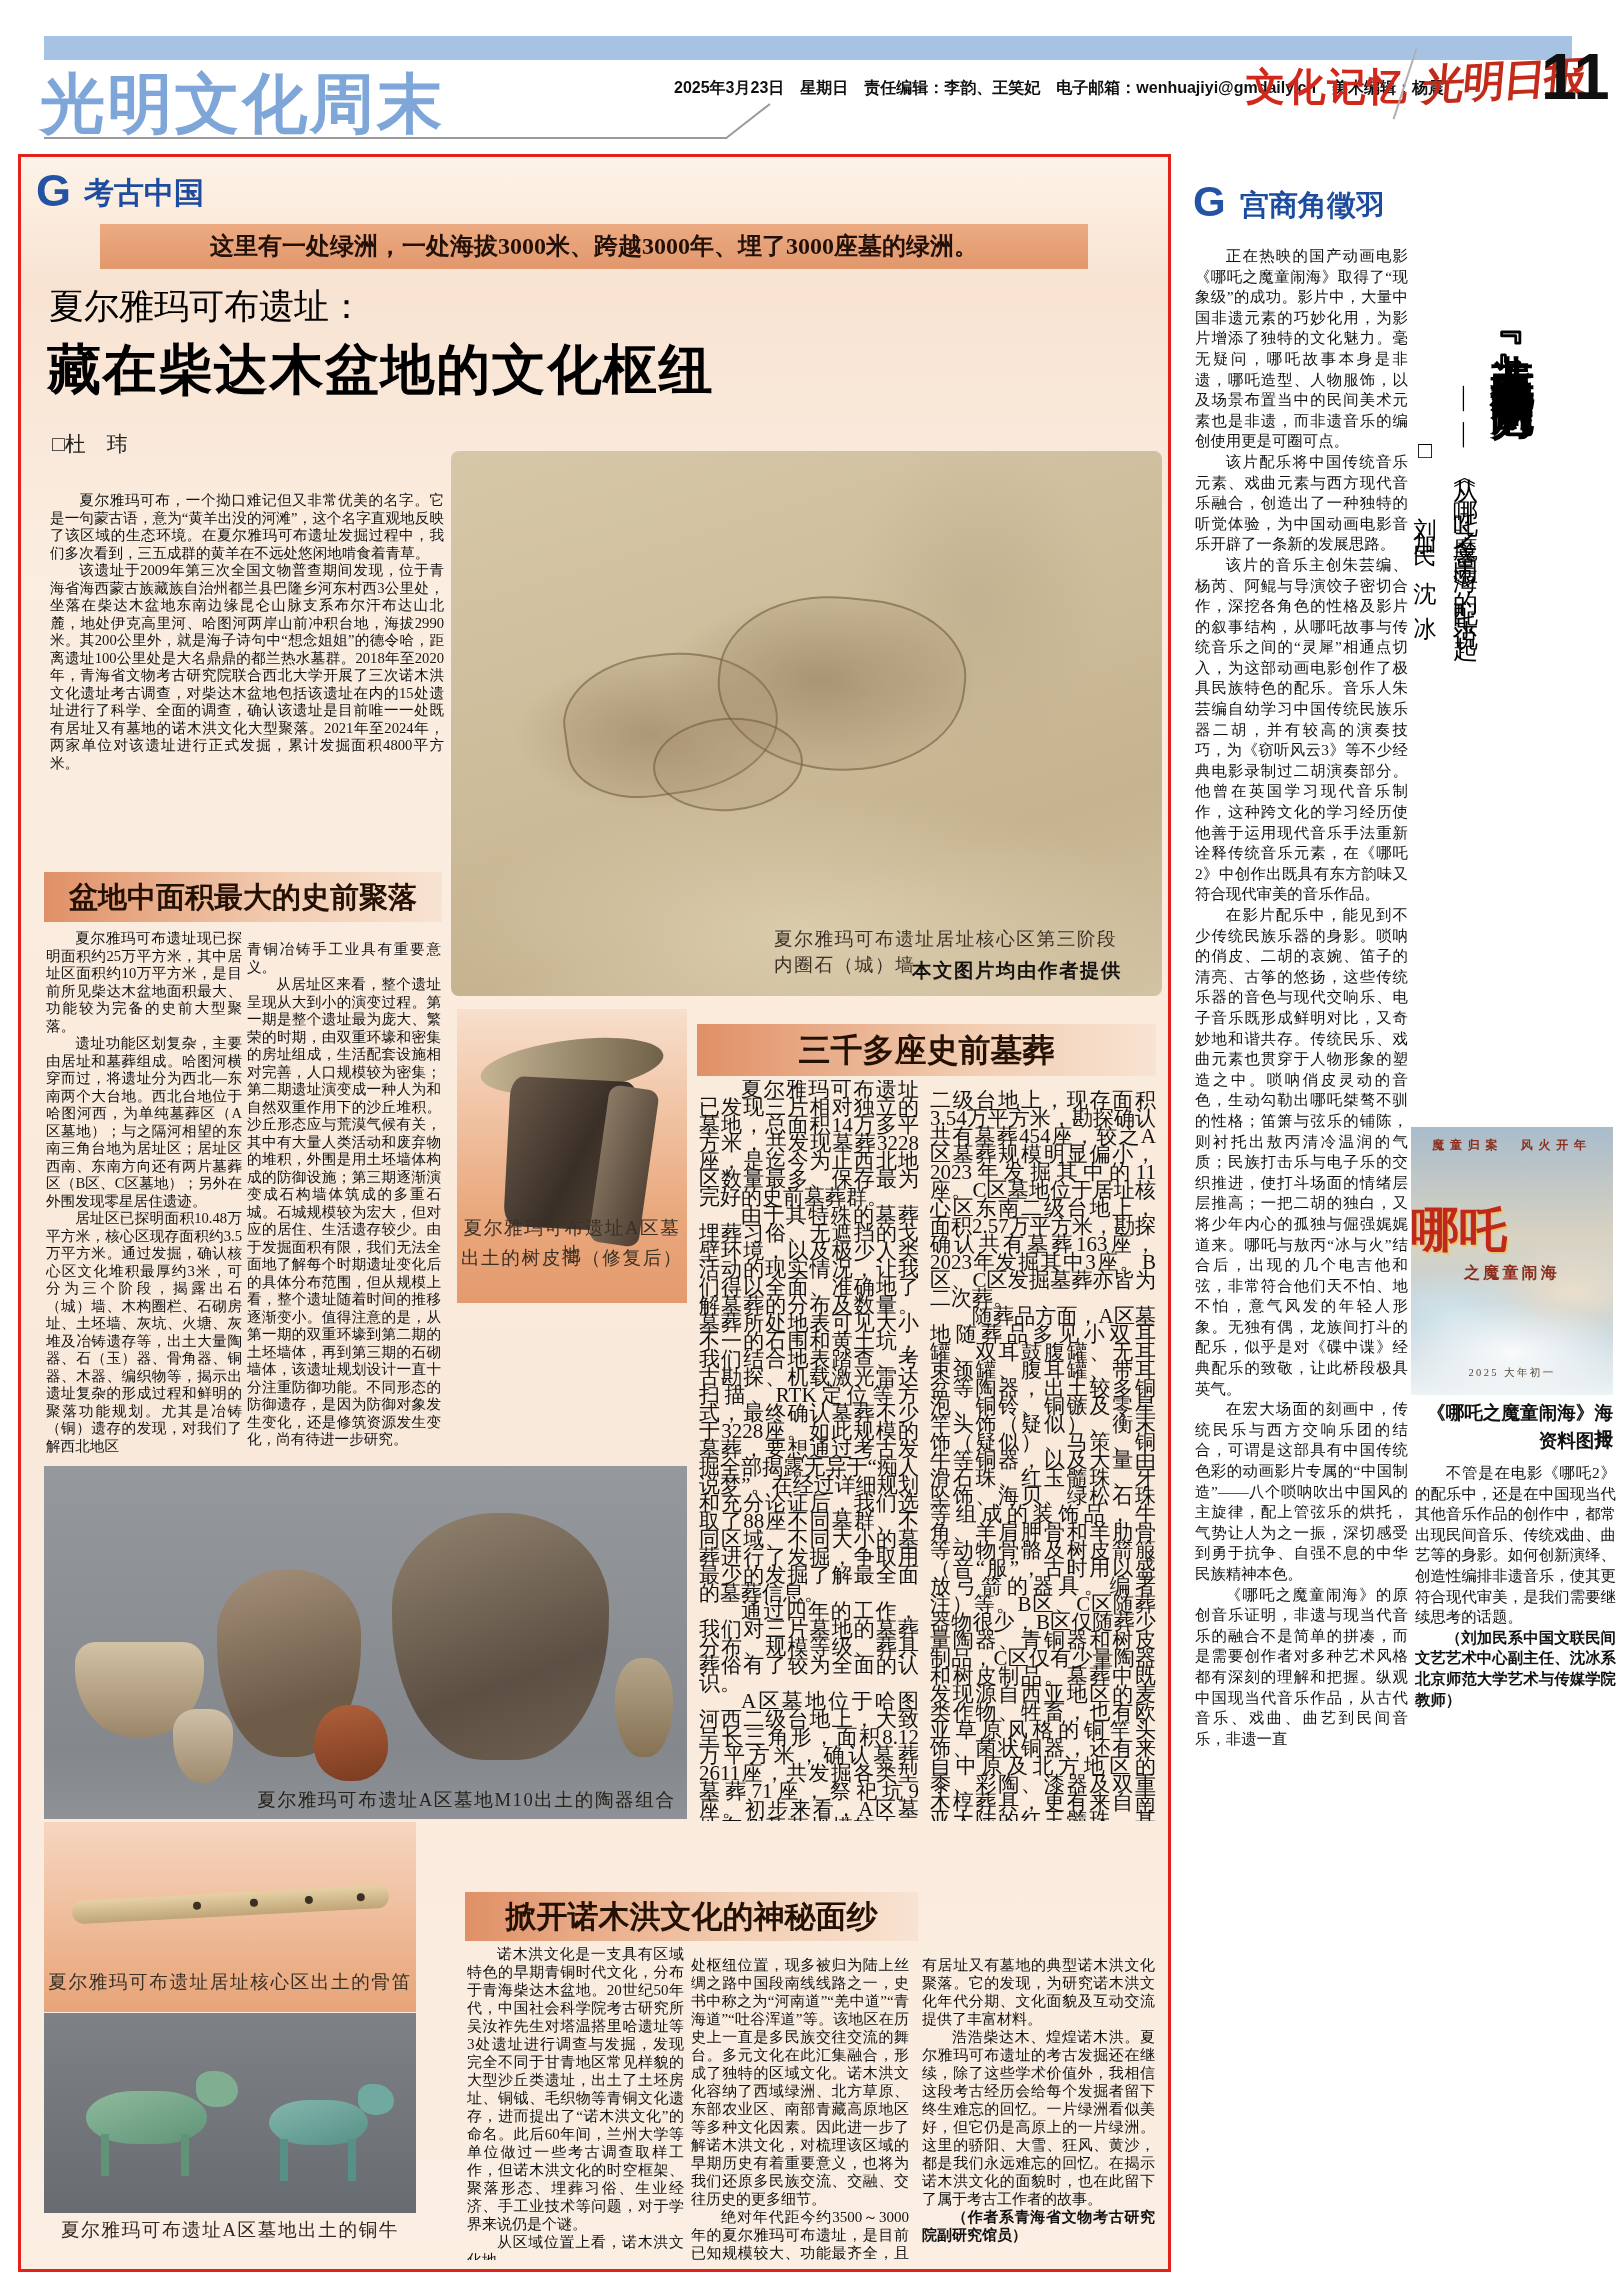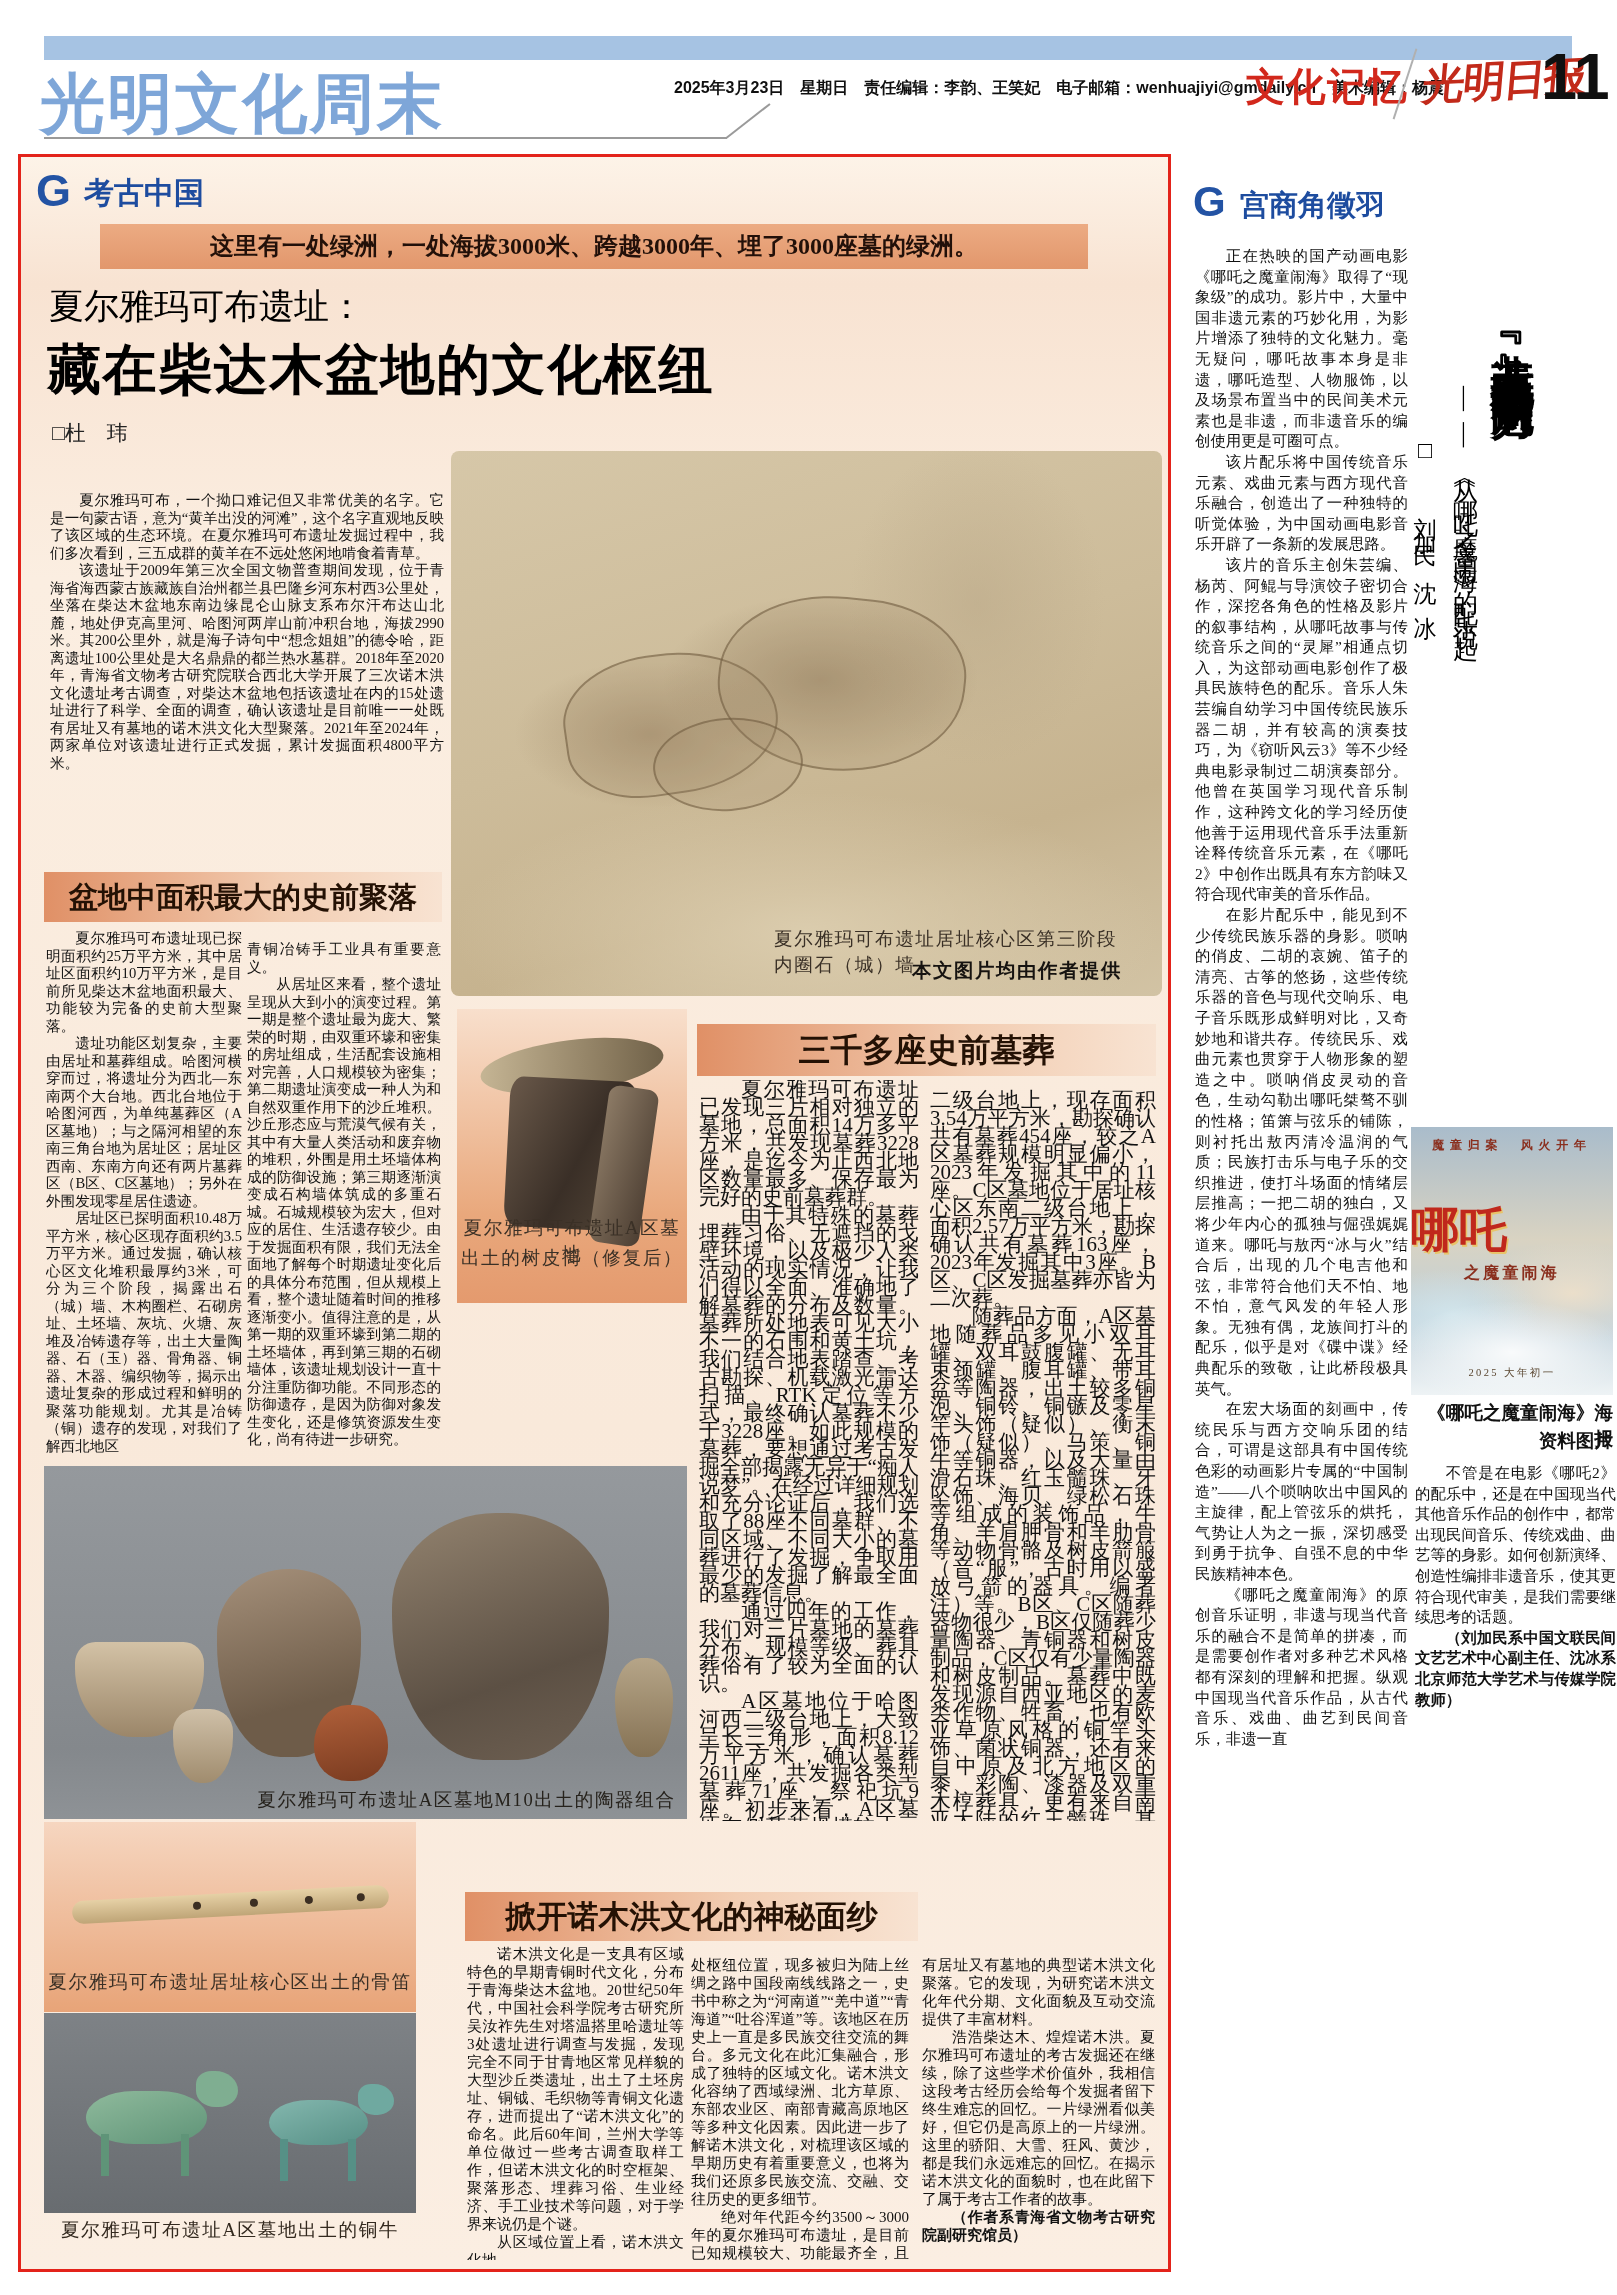--- a/index.html
+++ b/index.html
@@ -23,21 +23,21 @@
   .page-no{left:1541px;top:39px;font-size:65px;font-weight:bold;color:#101010;}
   
   .redbox{left:18px;top:154px;width:1147px;height:2112px;border:3.2px solid #e3231a;
           background:linear-gradient(180deg,#fdf3e8 0%,#f8e3d2 6%,#fbeee1 20%,#f9e9da 60%,#fbeee2 100%);}
   .glogo{font-weight:900;color:#2353a4;font-family:"Liberation Sans","DejaVu Sans",sans-serif;}
   .colname{font-weight:900;color:#1d4c9f;font-family:"Liberation Sans","DejaVu Sans",sans-serif;}
   .banner{left:100px;top:224px;width:988px;height:45px;background:linear-gradient(180deg,#ecab83,#e2976c);
           text-align:center;line-height:45px;font-size:24px;font-weight:bold;color:#221009;}
   .kicker{left:49px;top:283px;font-size:35px;color:#000;}
   .headline{left:47px;top:334px;font-size:54px;font-weight:900;letter-spacing:1.6px;color:#000;}
-  .byline{left:52px;top:419px;font-size:21px;color:#222;}
+  .byline{left:52px;top:430px;font-size:21px;color:#222;}
   .intro{left:50px;top:492px;width:394px;height:291px;font-size:14.6px;line-height:17.5px;}
   .sechead{background:linear-gradient(90deg,#e09066,#f2cdb2 60%,#f8e3d2);text-align:center;font-weight:900;color:#241104;}
   .s1head{left:44px;top:872px;width:398px;height:50px;font-size:29px;line-height:50px;}
   .s2head{left:697px;top:1024px;width:459px;height:52px;font-size:32px;line-height:52px;}
   .s3head{left:465px;top:1892px;width:453px;height:49px;font-size:31px;line-height:49px;}
   .s1c{top:930px;width:196px;height:524px;font-size:14.6px;line-height:17.5px;}
   .s2c{top:1080px;width:220px;height:741px;font-size:21px;line-height:18px;}
   .s3c{top:1945px;width:217px;height:315px;font-size:15px;line-height:18px;}
   
   .photo{overflow:hidden;}

